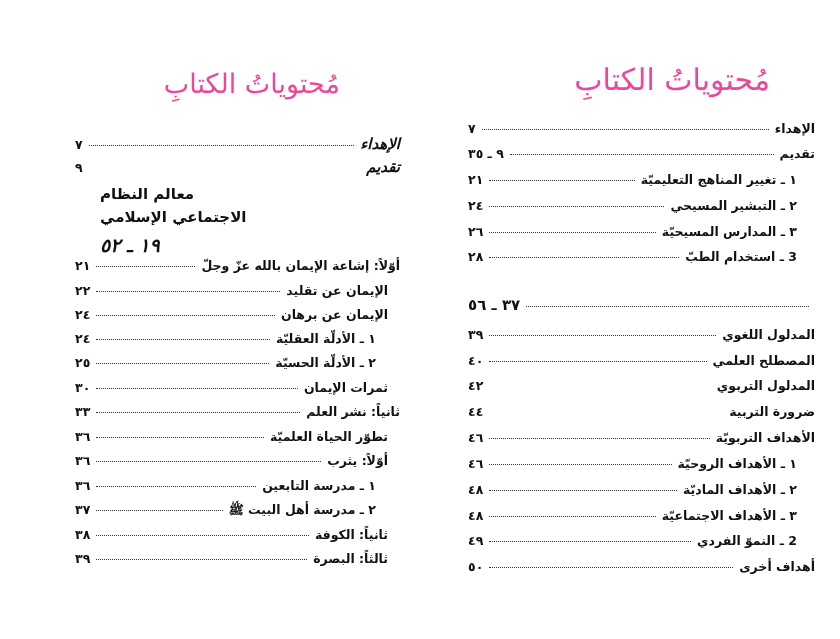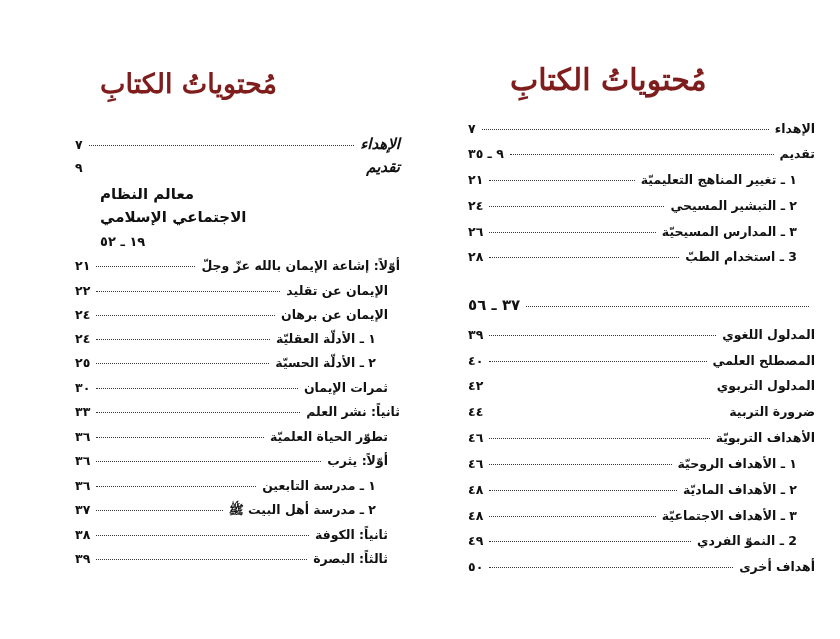--- a/index.html
+++ b/index.html
@@ -1,20 +1,20 @@
 <!DOCTYPE html>
 <html><head>
 <meta charset="utf-8">
 <style>
   html, body { margin: 0; padding: 0; background: #ffffff; }
   body { width: 840px; height: 639px; position: relative; overflow: hidden; font-family: "DejaVu Sans", sans-serif; color: #111; }
   .page { position: absolute; top: 0; height: 639px; direction: rtl; }
   .page.right { left: 440px; width: 400px; }
   .page.left { left: 40px; width: 360px; }
-  .title { position: absolute; text-align: left; font-family: "DejaVu Serif", serif; font-size: 30px; font-weight: bold; color: #7f1d1d; }
+  .title { position: absolute; text-align: right; font-family: "DejaVu Serif", serif; font-size: 30px; font-weight: normal; color: #ec4899; }
   .page.right .title { left: 70px; width: 260px; top: 62px; }
   .page.left .title { left: 60px; width: 240px; top: 68px; font-size: 27px; }
   .row { position: absolute; display: flex; flex-direction: row; align-items: baseline; font-size: 12.5px; font-weight: bold; white-space: nowrap; }
   .row .lbl { flex: none; }
   .row .dots { flex: 1; border-bottom: 1.6px dotted #333; margin: 0 6px; transform: translateY(-3px); }
   .row .dots.none { border-bottom: none; }
   .row .pg { flex: none; direction: rtl; }
   .row.big { font-size: 17px; }
   .row.big .pg { font-size: 15px; text-align: center; }
   .section-head { position: absolute; text-align: left; font-weight: bold; font-size: 15px; }
@@ -122,21 +122,21 @@
     <span class="pg">٧</span>
   </div>
   <div class="row" style="top:158px; right:0; left:35px;">
     <span class="lbl calli">تقديم</span>
     <span class="dots none"></span>
     <span class="pg">٩</span>
   </div>
 
   <div class="section-head" style="top:185px; left:60px; width:240px;">معالم النظام</div>
   <div class="section-head" style="top:208px; left:60px; width:240px;">الاجتماعي الإسلامي</div>
-  <div class="section-head" style="top:234px; left:60px; width:240px; font-size:13px;">١٩ ـ ٥٢</div>
+  <div class="section-head" style="top:234px; left:60px; width:240px; font-size:19px;font-style:italic;">١٩ ـ ٥٢</div>
 
   <div id="left-rows">
       <div class="row" style="top: 258px; right: 0px; left: 35px;">
         <span class="lbl">أوّلاً: إشاعة الإيمان بالله عزّ وجلّ</span>
         <span class="dots"></span>
         <span class="pg">٢١</span>
       </div>
       <div class="row" style="top: 283px; right: 12px; left: 35px;">
         <span class="lbl">الإيمان عن تقليد</span>
         <span class="dots"></span>

